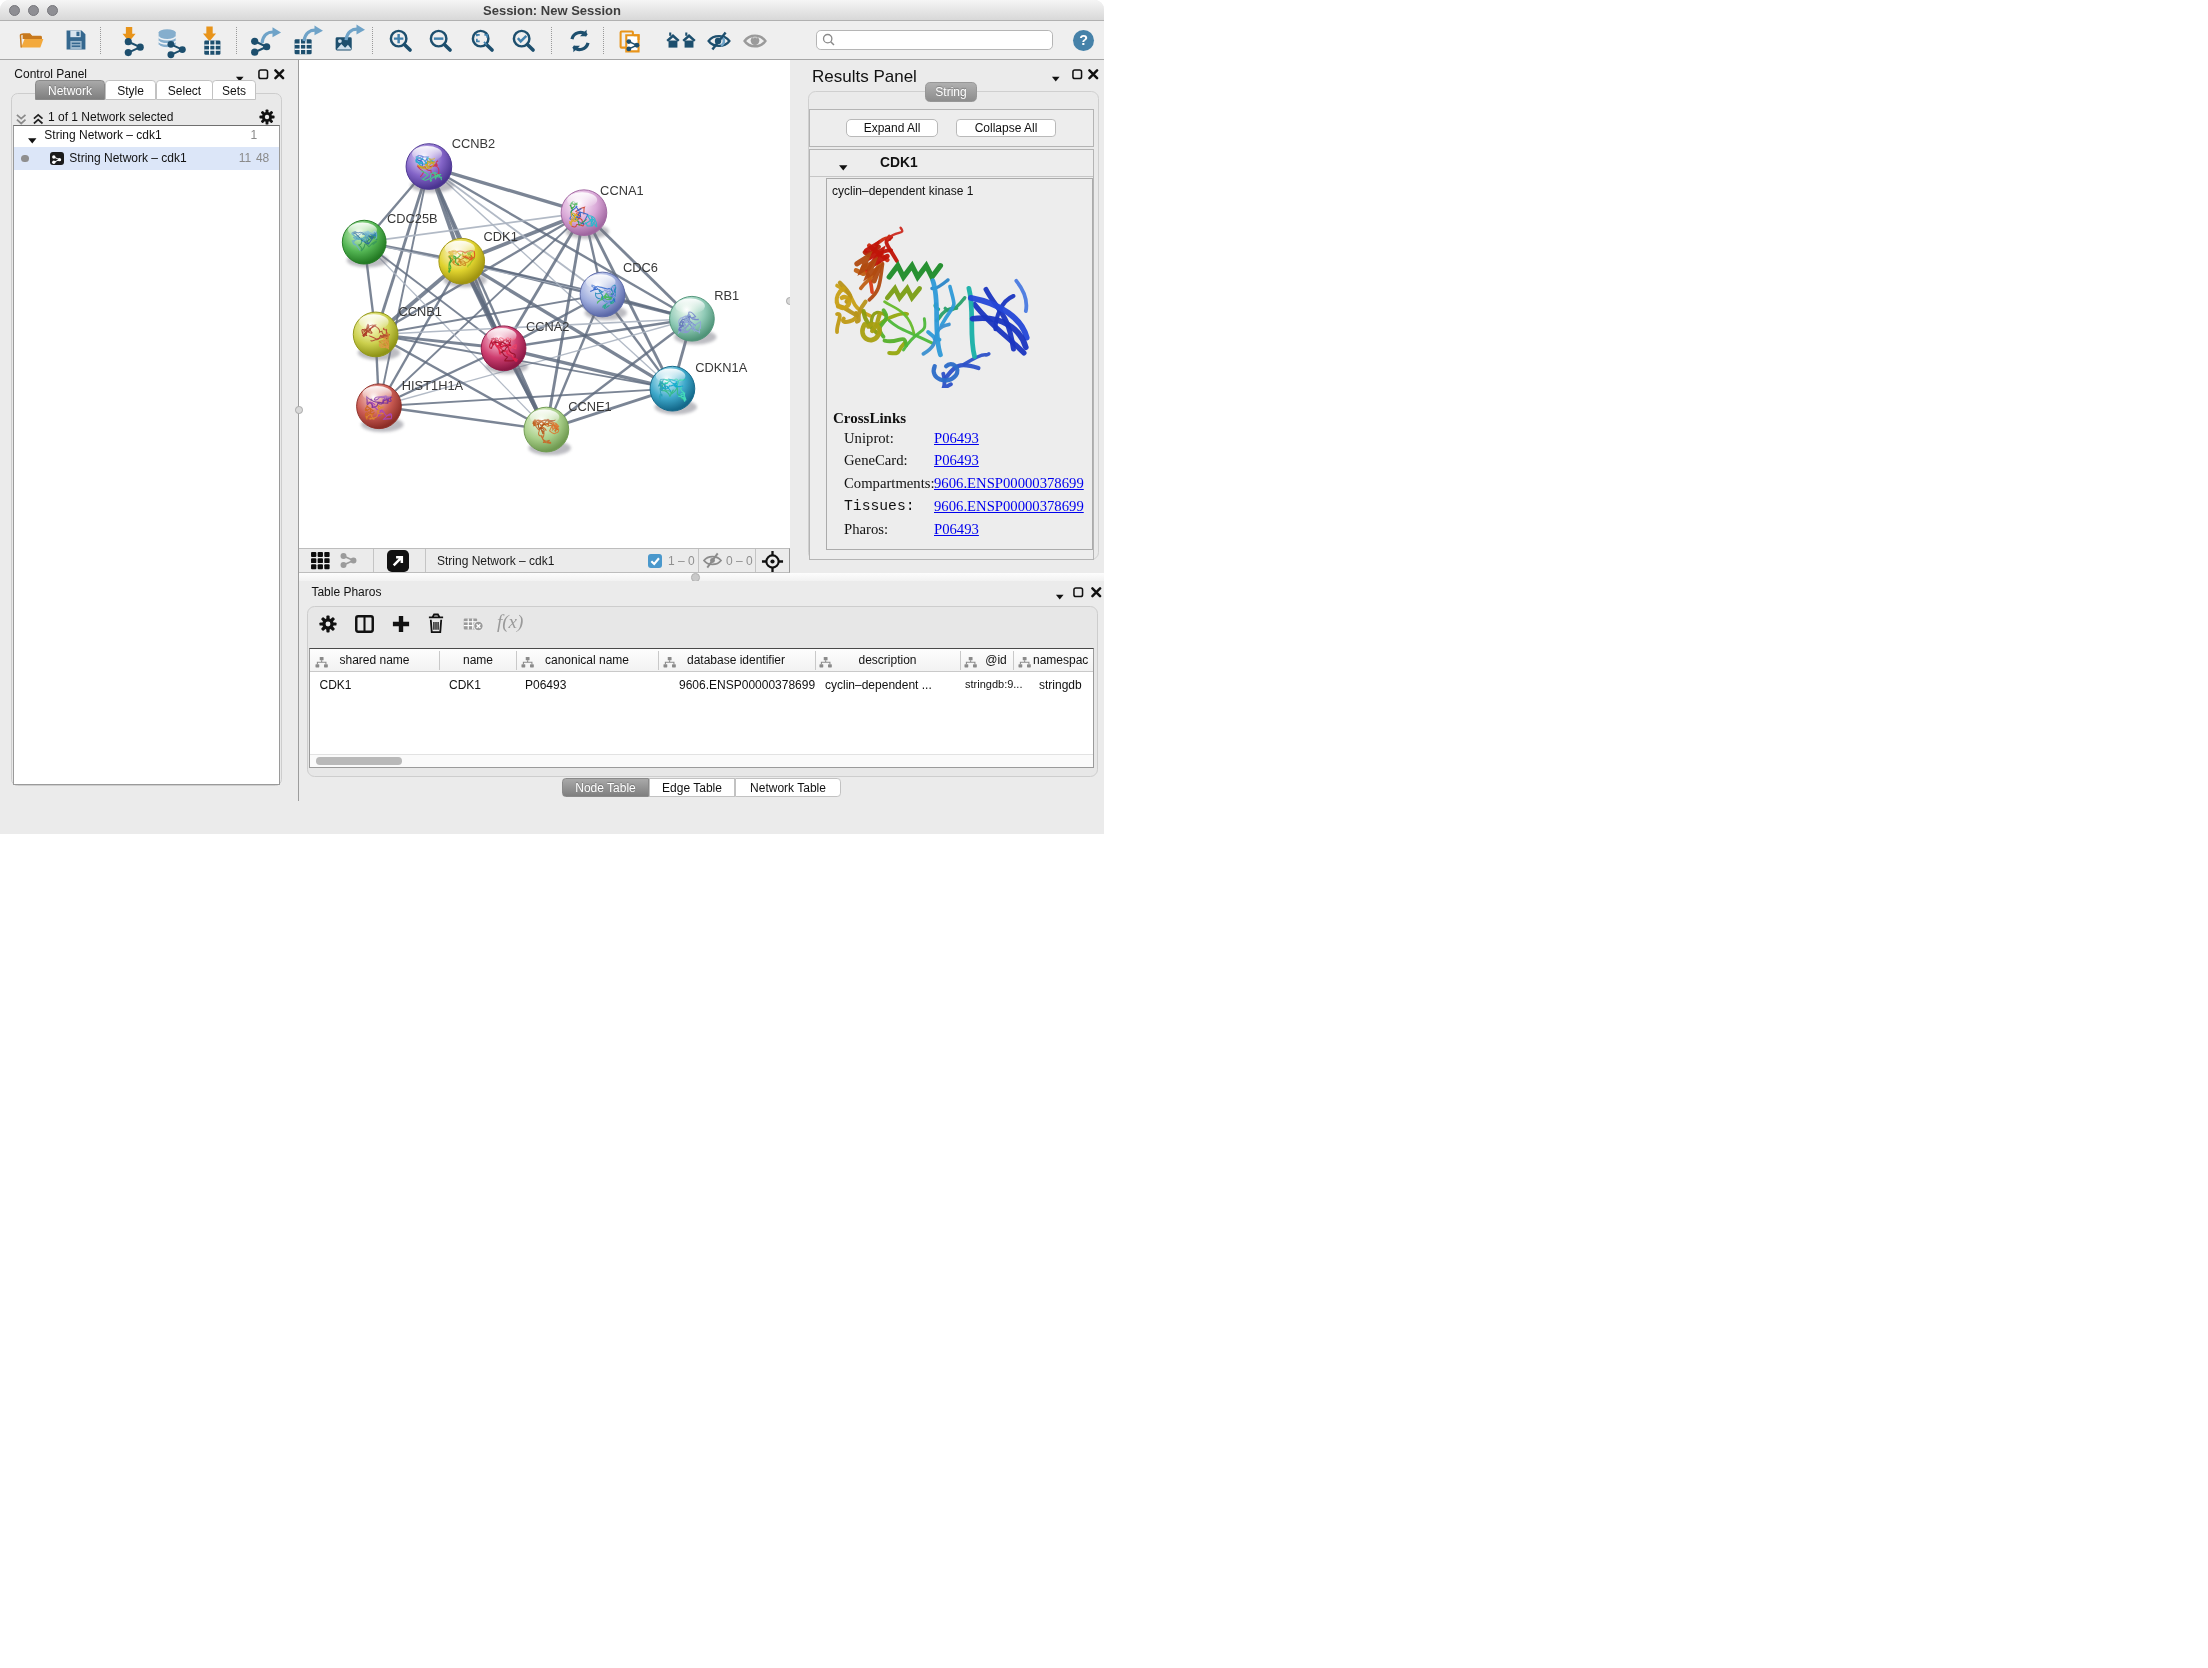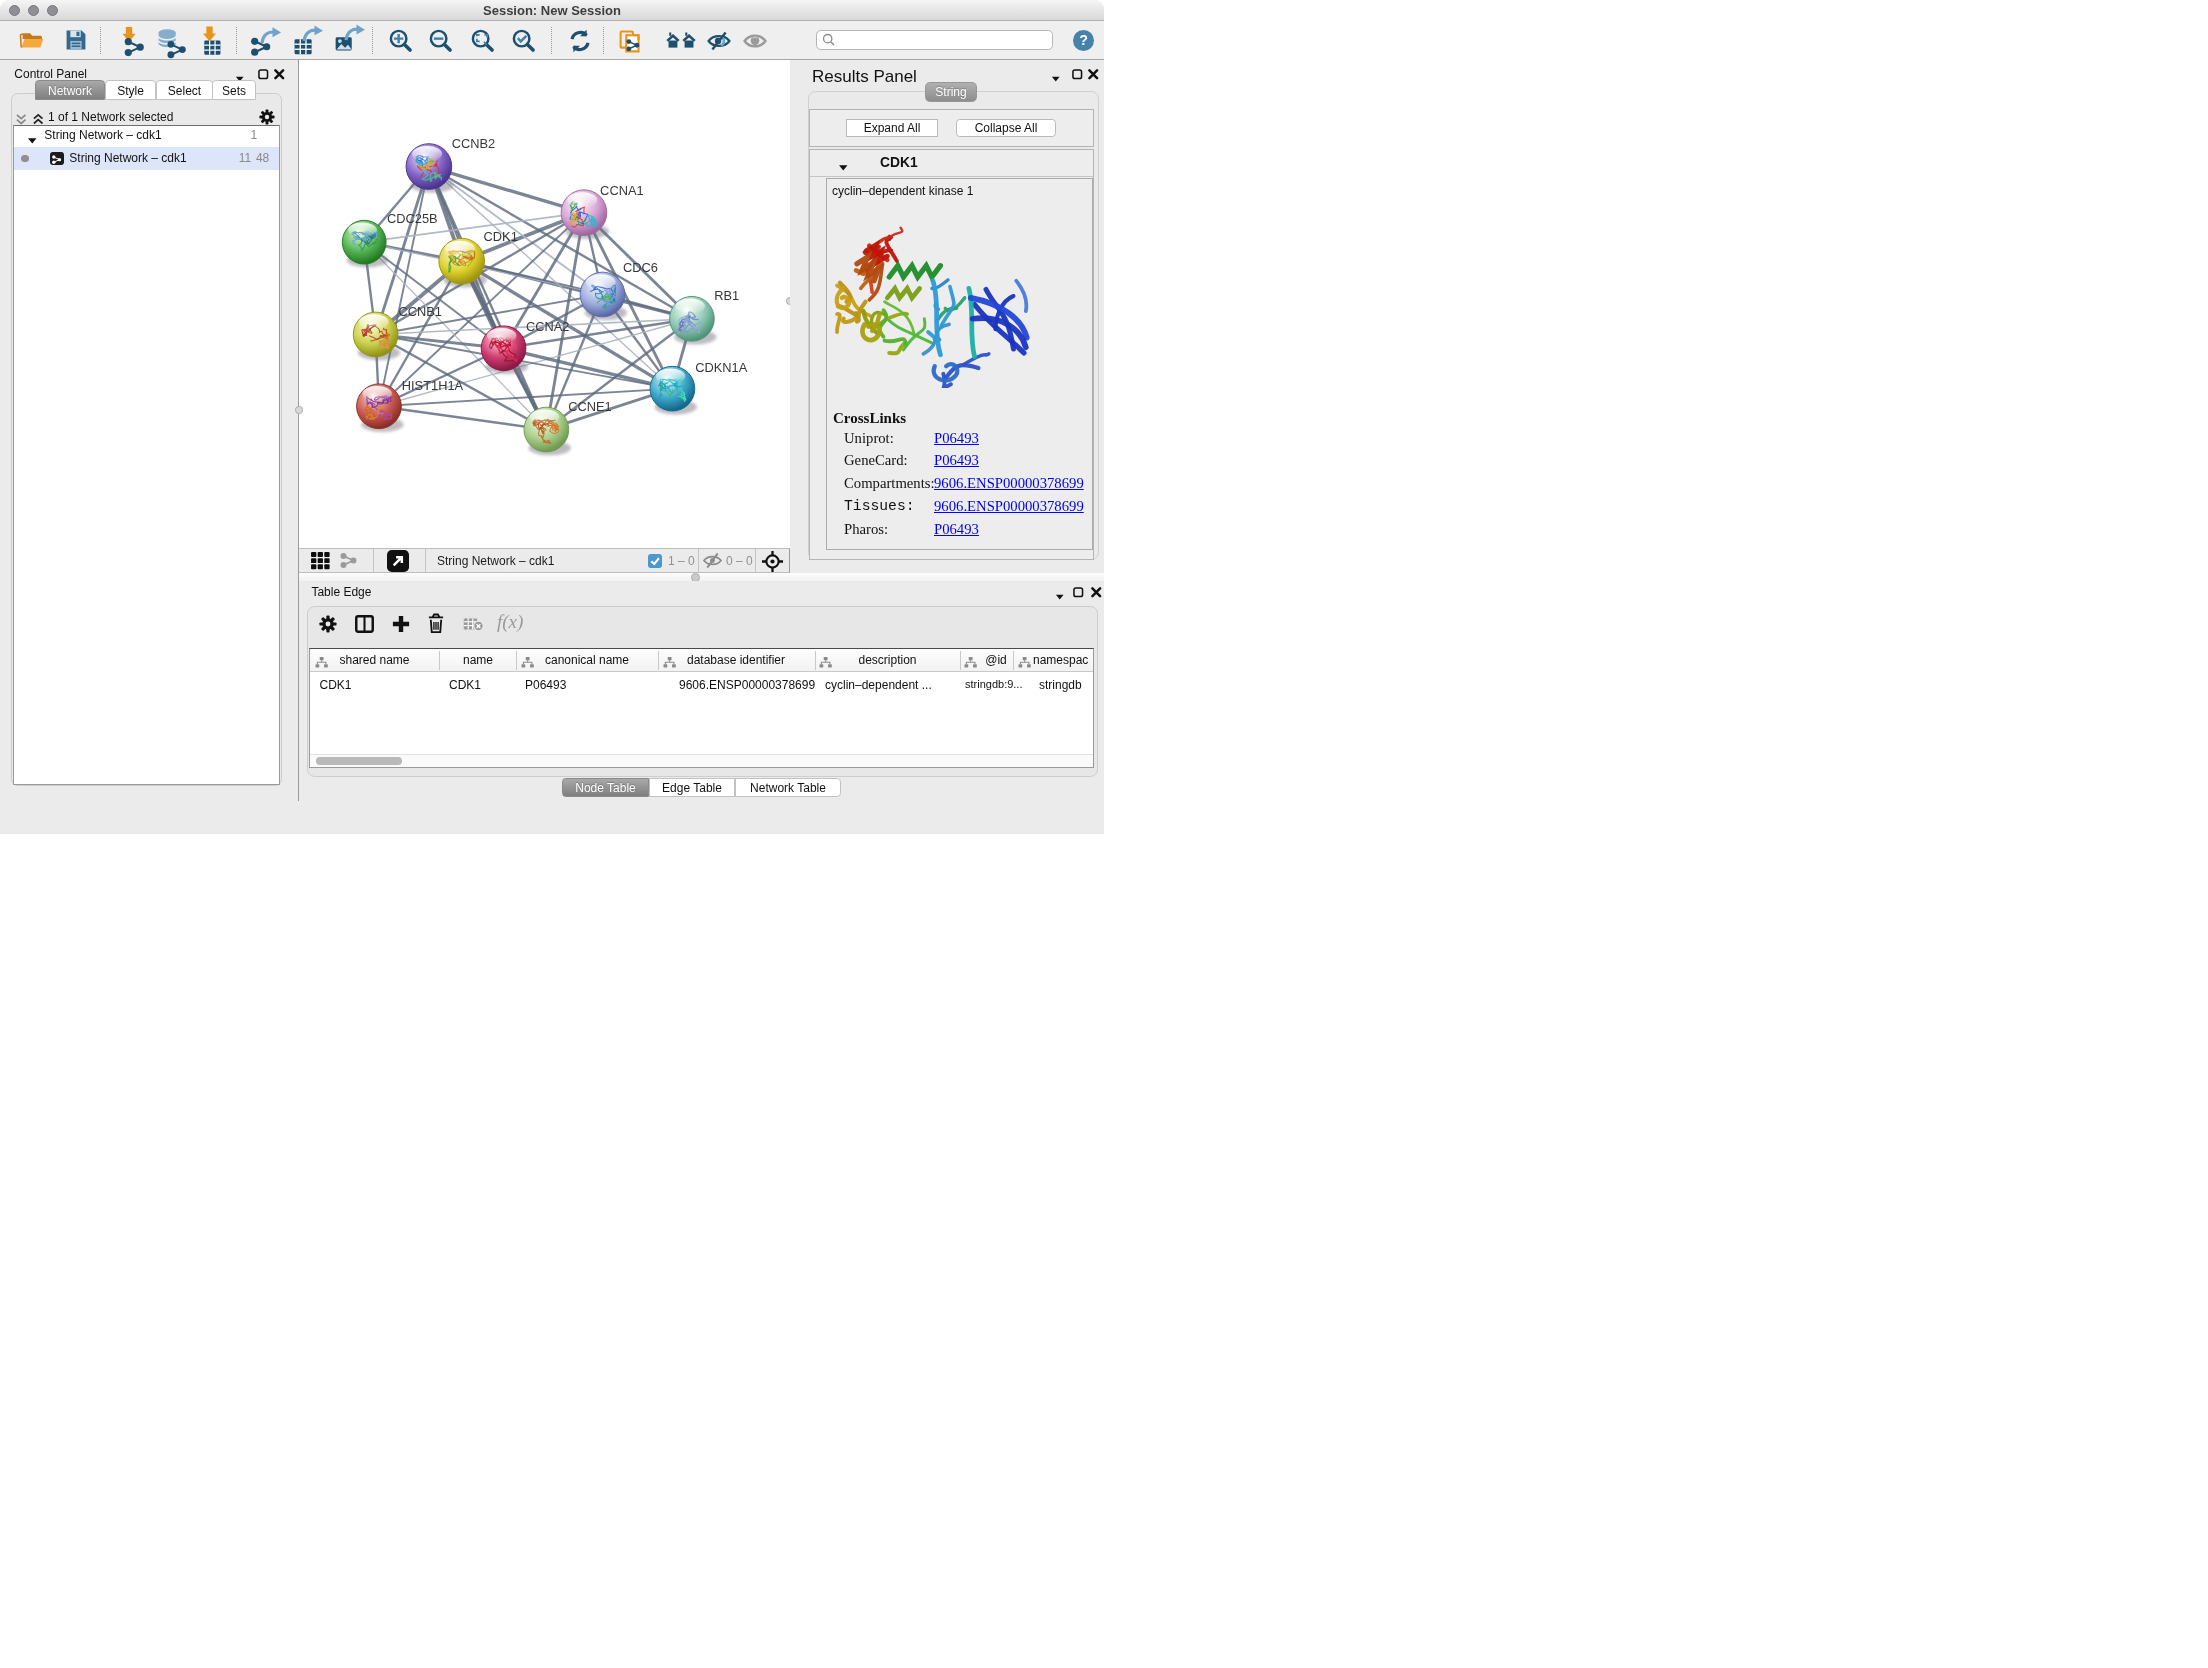--- a/index.html
+++ b/index.html
@@ -498,21 +498,21 @@
         </svg></div>
       <div class="abs" style="left:282px;top:5.7px"><svg width="10.5" height="10.5" viewBox="0 0 11 11">
           <rect x="1" y="1" width="9" height="9" rx="2" fill="none" stroke="#111" stroke-width="1.6"></rect>
         </svg></div>
       <div class="abs" style="left:298px;top:5.7px"><svg width="10.5" height="10.5" viewBox="0 0 11 11">
           <path d="M1.5,1.5 L9.5,9.5 M9.5,1.5 L1.5,9.5" stroke="#111" stroke-width="2.6" stroke-linecap="round"></path>
         </svg></div>
       <div class="abs" style="left:18px;top:31px;width:291px;height:469px;background:#eaeaea;border:1px solid #cfcfcf;border-radius:7.6px"></div>
       <div class="abs" style="left:135px;top:22px;width:52px;height:20px;background:linear-gradient(#b0b0b0,#8d8d8d);border:1px solid #979797;border-radius:4.8px;color:#fff;text-align:center;font-size:12px;line-height:19px;text-shadow:0 -1px 1px rgba(0,0,0,0.25);z-index:3">String</div>
       <div class="abs" style="left:19px;top:49px;width:285px;height:38px;background:#ededed;border:1px solid #b4b4b4"></div>
-      <div class="abs" style="left:56px;top:59px;width:92px;height:17.6px;background:#fff;border:1px solid #b9b9b9;border-radius:0;text-align:center;font-size:12px;line-height:17px;color:#111">Expand All</div>
+      <div class="abs" style="left:56px;top:59px;width:92px;height:17.6px;background:#fff;border:1px solid #b9b9b9;border-radius:5px;text-align:center;font-size:12px;line-height:17px;color:#111">Expand All</div>
       <div class="abs" style="left:166px;top:59px;width:100px;height:17.6px;background:#fff;border:1px solid #b9b9b9;border-radius:3.8px;text-align:center;font-size:12px;line-height:17px;color:#111">Collapse All</div>
       <div class="abs" style="left:19px;top:89px;width:285px;height:411px;background:#ededed;border:1px solid #b4b4b4"></div>
       <div class="abs" style="left:48px;top:98px"><svg width="10.5" height="10.5" viewBox="0 0 10 10">
           <path d="M1,3 h8 l-4,5 z" fill="#111"></path>
         </svg></div>
       <div class="abs" style="left:90px;top:95px;font-size:13.8px;font-weight:bold;color:#111">CDK1</div>
       <div class="abs" style="left:20px;top:116px;width:283px;border-top:1px solid #c6c6c6"></div>
       <div class="abs" style="left:36px;top:118px;width:267px;height:372px;background:#ededed;border:1px solid #ababab"></div>
       <div class="abs" style="left:42px;top:124px;font-size:12px;color:#111">cyclin–dependent kinase 1</div>
       <svg width="200" height="166" viewBox="0 0 210 175" style="position:absolute;left:40px;top:162px">
@@ -574,21 +574,21 @@
       <div class="abs" style="left:54px;top:392px;font-family:'Liberation Serif',serif;font-size:14.7px;color:#111">GeneCard:</div>
       <div class="abs" style="left:144px;top:392px;font-family:'Liberation Serif',serif;font-size:14.7px"><a style="text-decoration:underline">P06493</a></div>
       <div class="abs" style="left:54px;top:415px;font-family:'Liberation Serif',serif;font-size:14.7px;color:#111">Compartments:</div>
       <div class="abs" style="left:144px;top:415px;font-family:'Liberation Serif',serif;font-size:14.7px"><a style="text-decoration:underline">9606.ENSP00000378699</a></div>
       <div class="abs" style="left:54px;top:438px;font-family:Liberation Mono, monospace;font-size:14.7px;color:#111">Tissues:</div>
       <div class="abs" style="left:144px;top:438px;font-family:'Liberation Serif',serif;font-size:14.7px"><a style="text-decoration:underline">9606.ENSP00000378699</a></div>
       <div class="abs" style="left:54px;top:461px;font-family:'Liberation Serif',serif;font-size:14.7px;color:#111">Pharos:</div>
       <div class="abs" style="left:144px;top:461px;font-family:'Liberation Serif',serif;font-size:14.7px"><a style="text-decoration:underline">P06493</a></div>
     </div>
     <div class="abs" style="left:299px;top:581px;width:805px;height:220px;background:#ebebeb">
-      <div class="abs" style="left:12.4px;top:3.8px;font-size:12px;color:#111">Table Edge</div>
+      <div class="abs" style="left:12.4px;top:3.8px;font-size:12px;color:#111">Table Pharos</div>
       <div class="abs" style="left:756px;top:6.7px"><svg width="9.5" height="9.5" viewBox="0 0 10 10">
           <path d="M1,3 h8 l-4,5 z" fill="#111"></path>
         </svg></div>
       <div class="abs" style="left:774px;top:2.9px"><svg width="10.5" height="10.5" viewBox="0 0 11 11">
           <rect x="1" y="1" width="9" height="9" rx="2" fill="none" stroke="#111" stroke-width="1.6"></rect>
         </svg></div>
       <div class="abs" style="left:792px;top:2.9px"><svg width="10.5" height="10.5" viewBox="0 0 11 11">
           <path d="M1.5,1.5 L9.5,9.5 M9.5,1.5 L1.5,9.5" stroke="#111" stroke-width="2.6" stroke-linecap="round"></path>
         </svg></div>
       <div class="abs" style="left:8px;top:25px;width:791px;height:171px;background:#e7e7e7;border:1px solid #cdcdcd;border-radius:7.6px"></div>

